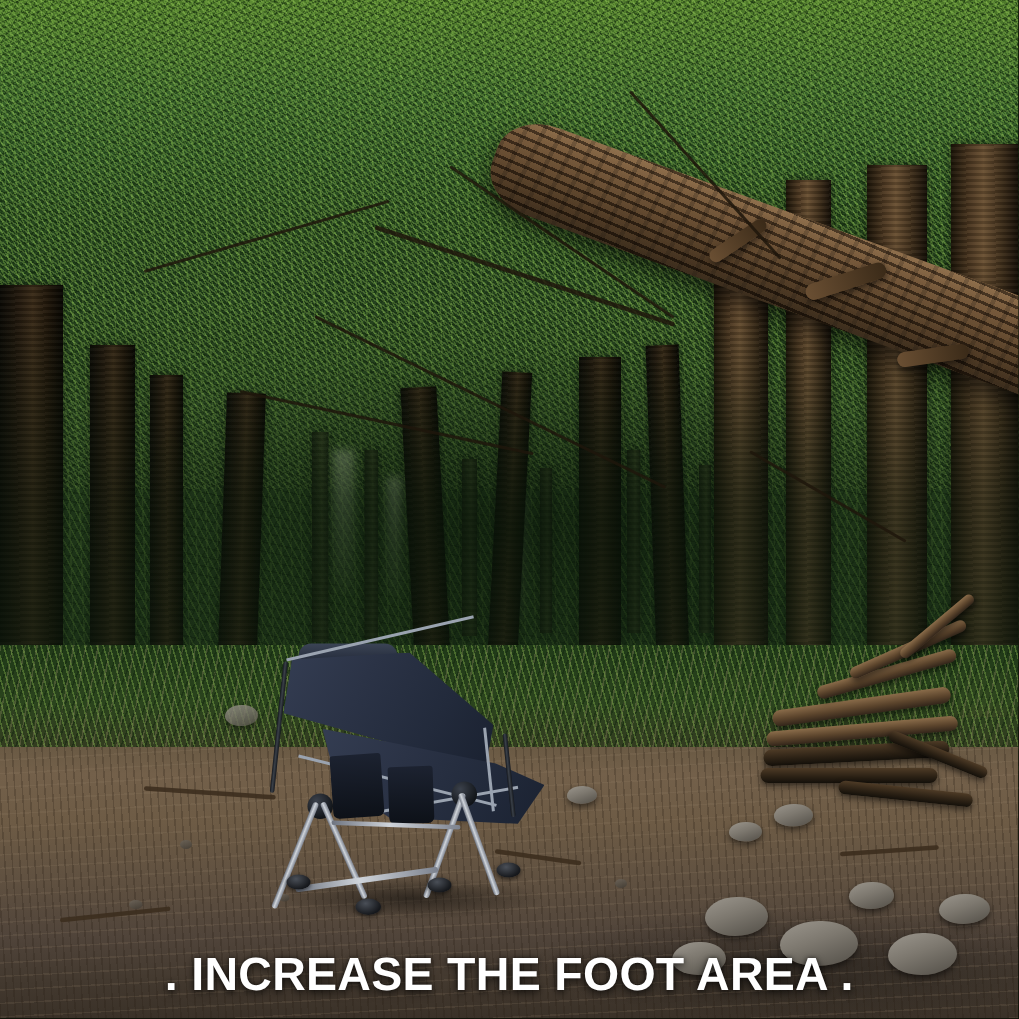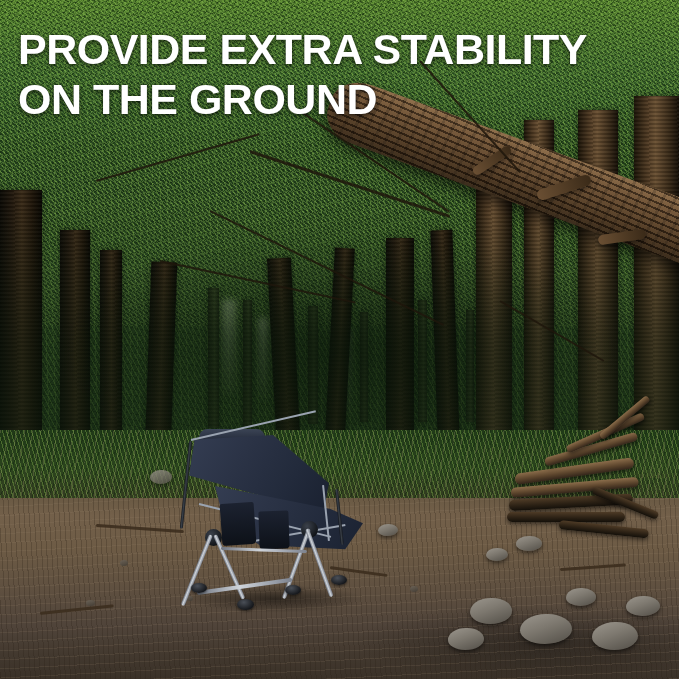--- a/index.html
+++ b/index.html
@@ -356,16 +356,15 @@
 
     <div class="c-pole" style="left:22px;top:166px;width:96px;height:4px;transform:rotate(-8deg);transform-origin:0 50%;"></div>
     <div class="c-pole" style="left:46px;top:122px;width:86px;height:3px;transform:rotate(2deg);transform-origin:0 50%;"></div>
 
     <div class="c-foot" style="left:16px;top:158px;width:16px;height:10px;"></div>
     <div class="c-foot" style="left:62px;top:174px;width:17px;height:11px;"></div>
     <div class="c-foot" style="left:110px;top:160px;width:16px;height:10px;"></div>
     <div class="c-foot" style="left:156px;top:150px;width:16px;height:10px;"></div>
   </div>
 
-  <div class="headline">PROVIDE EXTRA STABILITY
-ON THE GROUND</div>
+  <div class="subline">. INCREASE THE FOOT AREA .</div>
 
 </div>
 
 </body></html>

